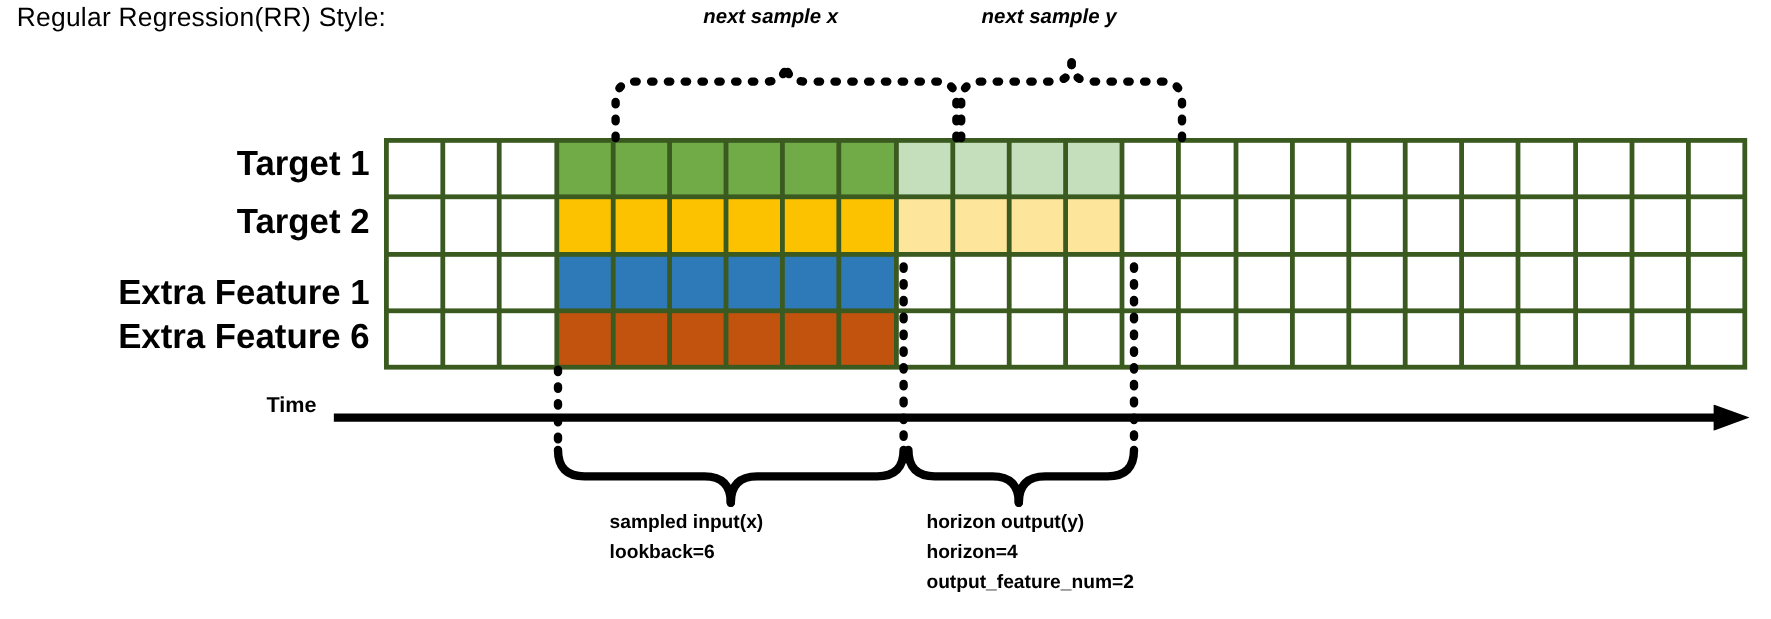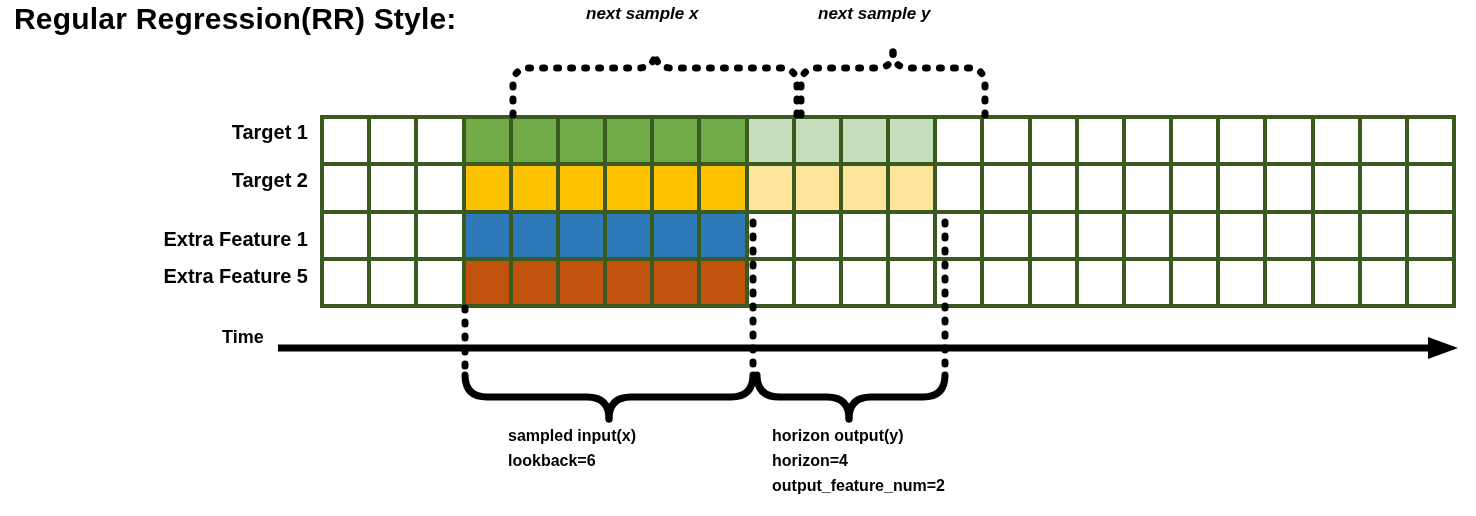--- a/index.html
+++ b/index.html
@@ -1,24 +1,24 @@
 <!DOCTYPE html>
 <html><head>
 <meta charset="utf-8">
 <style>
   html,body{margin:0;padding:0;background:#fff;}
   body{width:1476px;height:516px;position:relative;overflow:hidden;
        font-family:"Liberation Sans", sans-serif;color:#000;}
 
-  #title{position:absolute;left:14px;top:2px;font-size:30px;font-weight:700;
+  #title{position:absolute;left:14px;top:2px;font-size:22px;font-weight:400;
          letter-spacing:.2px;white-space:nowrap;}
 
   
   .rowlabel{position:absolute;right:0;width:260px;text-align:right;
-            font-size:20px;font-weight:700;white-space:nowrap;}
+            font-size:29px;font-weight:700;white-space:nowrap;}
   #labels{position:absolute;left:46px;top:115px;width:262px;height:193px;}
 
   
   #grid{position:absolute;left:320px;top:115px;width:1136px;height:193px;
         background:#3a5a20;display:grid;
         grid-template-columns:repeat(24,1fr);grid-template-rows:repeat(4,1fr);
         gap:4px;padding:4px;box-sizing:border-box;}
   .cell{background:#ffffff;}
   .c-green{background:#70ab48;}
   .c-yellow{background:#fcc200;}
@@ -48,21 +48,21 @@
 </style>
 </head>
 <body>
 
 <div id="title">Regular Regression(RR) Style:</div>
 
 <div id="labels">
   <div class="rowlabel" style="top:6px;">Target 1</div>
   <div class="rowlabel" style="top:54px;">Target 2</div>
   <div class="rowlabel" style="top:113px;">Extra Feature 1</div>
-  <div class="rowlabel" style="top:150px;">Extra Feature 5</div>
+  <div class="rowlabel" style="top:150px;">Extra Feature 6</div>
 </div>
 
 <div id="grid">
     <div class="cell"></div>
     <div class="cell"></div>
     <div class="cell"></div>
     <div class="cell c-green"></div>
     <div class="cell c-green"></div>
     <div class="cell c-green"></div>
     <div class="cell c-green"></div>

